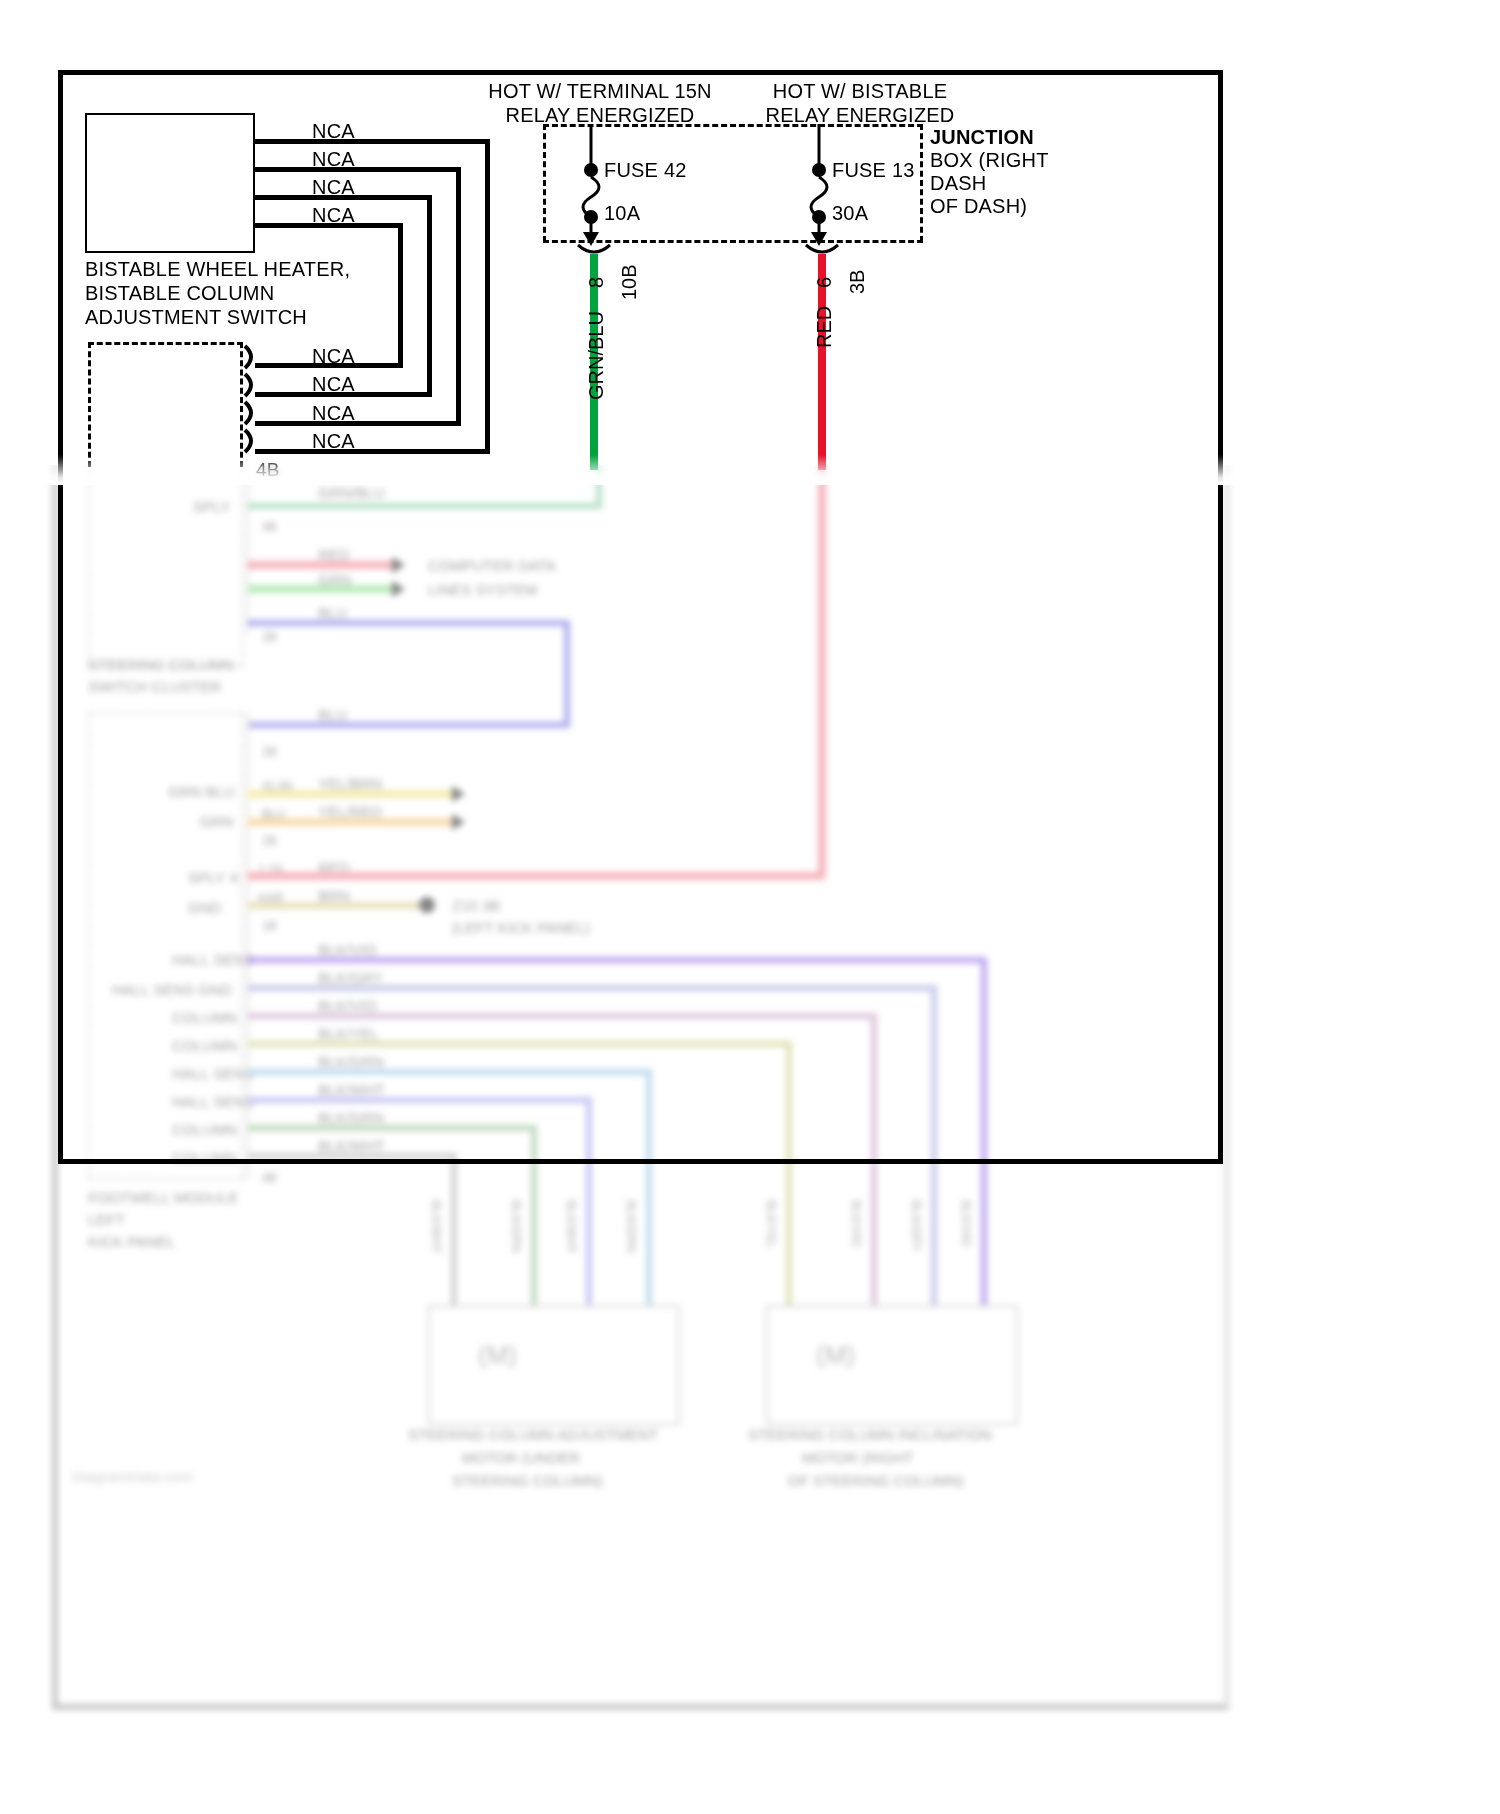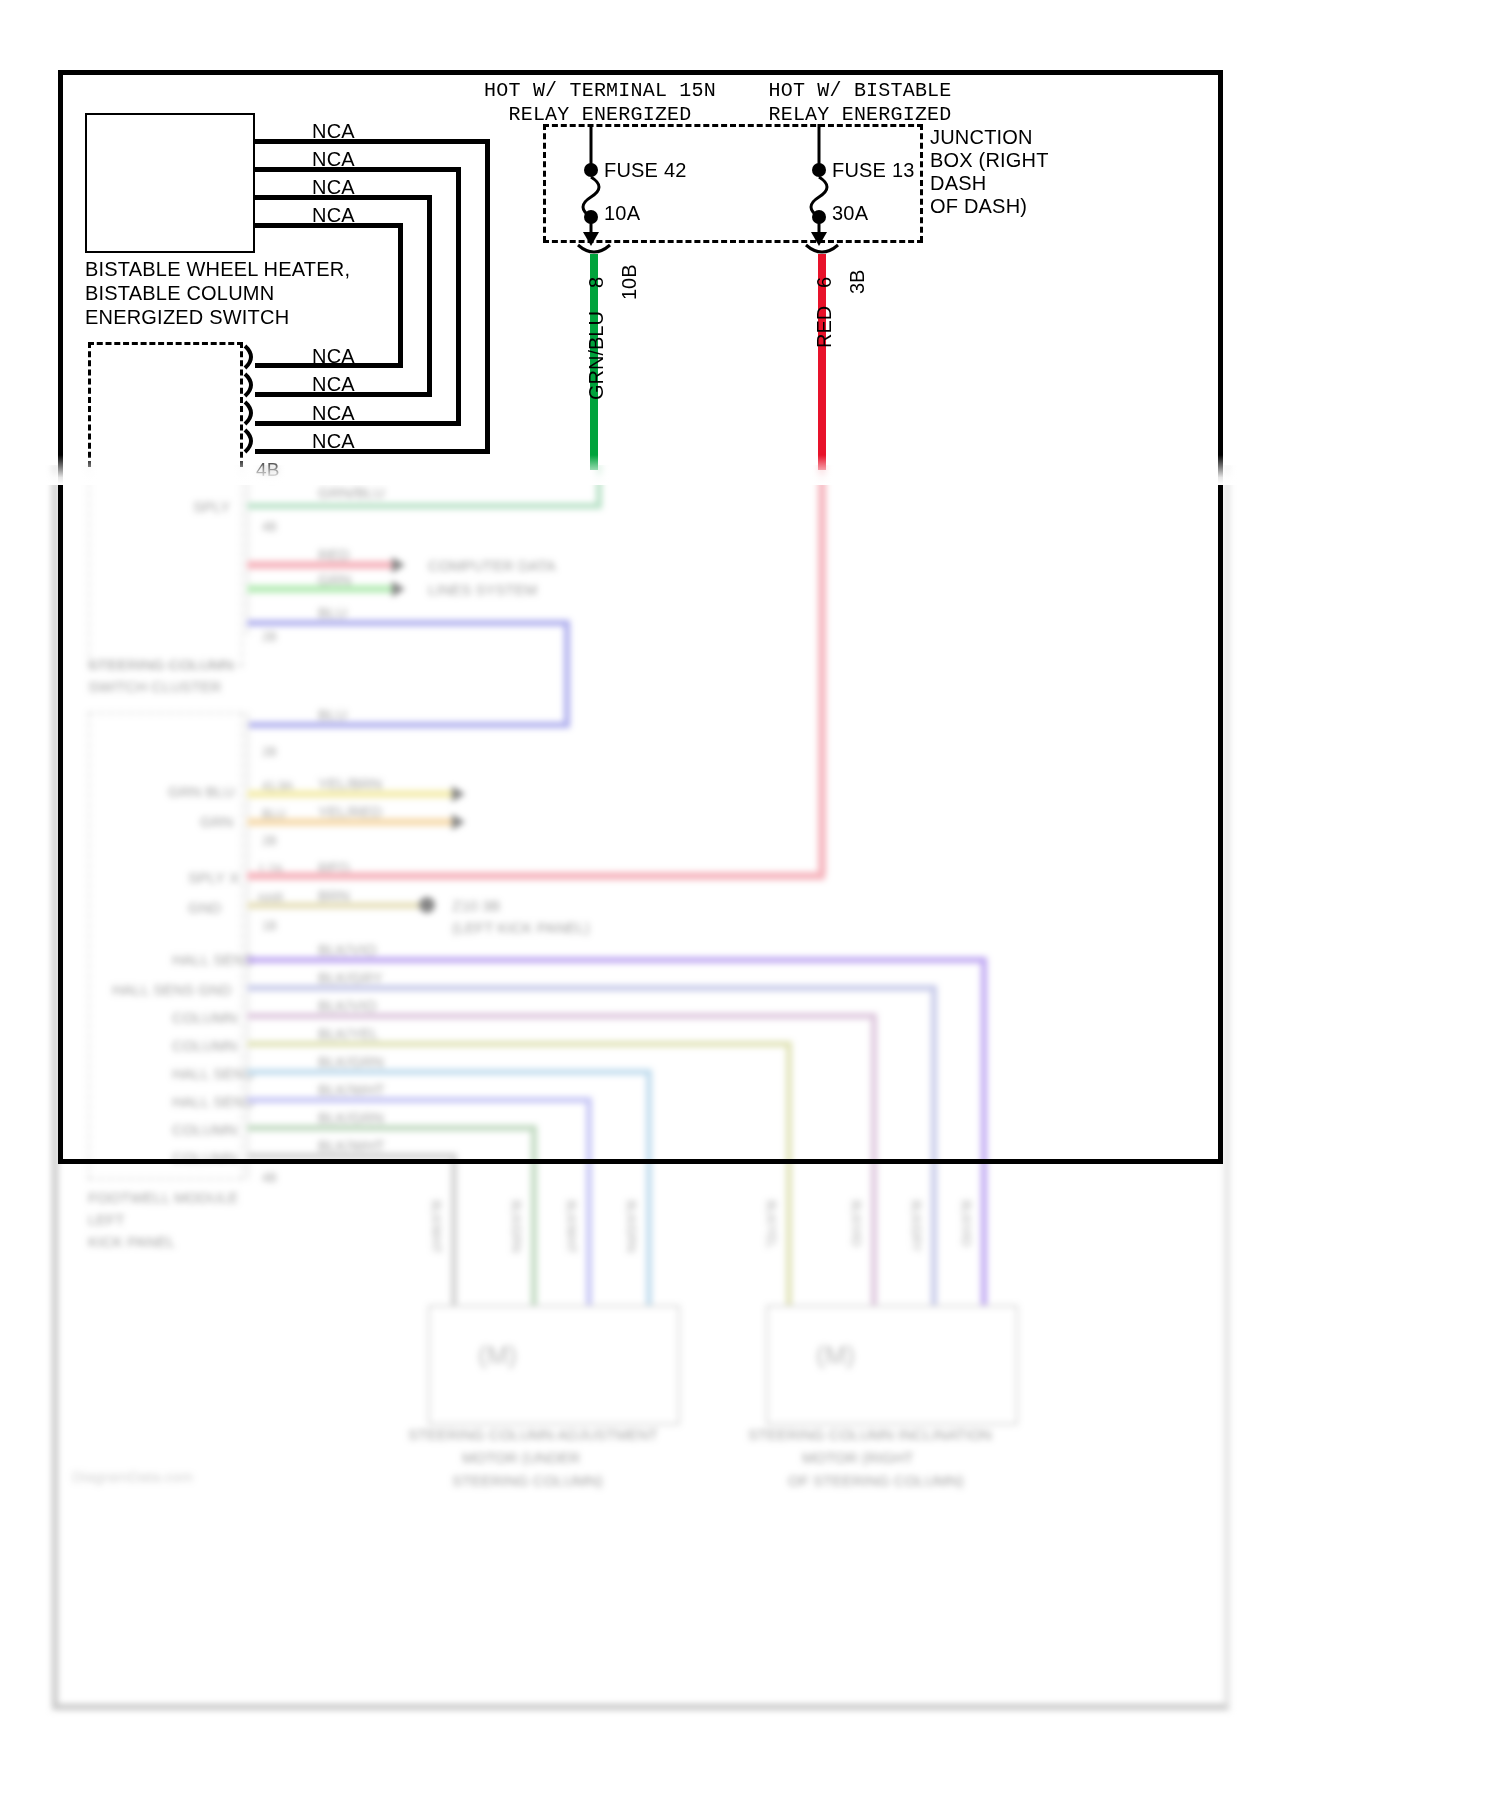--- a/index.html
+++ b/index.html
@@ -7,21 +7,21 @@
        font-family:"Liberation Sans",sans-serif;color:#000;}
 
   .stage{position:absolute;left:0;top:0;width:1500px;height:1814px;}
 
   
   .sheet-border{position:absolute;left:58px;top:70px;width:1165px;height:1094px;
                 border:5px solid #000;box-sizing:border-box;background:transparent;}
 
   .abs{position:absolute;}
   .txt{position:absolute;white-space:pre;font-size:20px;line-height:28px;letter-spacing:.2px;}
-  .txt.c{text-align:center;font-family:Liberation Mono, monospace;}
+  .txt.c{text-align:center;}
 
   .blk{position:absolute;background:#000;}
   .wbox{position:absolute;border:2px solid #000;background:#fff;box-sizing:border-box;}
 
   .dash-h{position:absolute;border-top:3px dashed #000;}
   .dash-v{position:absolute;border-left:3px dashed #000;}
 
   .vert{position:absolute;transform-origin:0 0;white-space:pre;font-size:20px;}
 
   
@@ -183,21 +183,21 @@
       <div class="wm" style="left:72px;top:1468px;">DiagramData.com</div>
     </div>
   </div>
 
   <div class="sheet-border"></div>
 
   <div class="wbox" style="left:85px;top:113px;width:170px;height:140px;"></div>
 
   <div class="txt" style="left:85px;top:255px;">BISTABLE WHEEL HEATER,</div>
   <div class="txt" style="left:85px;top:279px;">BISTABLE COLUMN</div>
-  <div class="txt" style="left:85px;top:303px;">ENERGIZED SWITCH</div>
+  <div class="txt" style="left:85px;top:303px;">ADJUSTMENT SWITCH</div>
 
   <div class="blk" style="left:255px;top:139px;width:235px;height:5px;"></div>
   <div class="blk" style="left:485px;top:139px;width:5px;height:313px;"></div>
   <div class="blk" style="left:255px;top:449px;width:235px;height:5px;"></div>
 
   <div class="blk" style="left:255px;top:167px;width:206px;height:5px;"></div>
   <div class="blk" style="left:456px;top:167px;width:5px;height:257px;"></div>
   <div class="blk" style="left:255px;top:421px;width:206px;height:5px;"></div>
 
   <div class="blk" style="left:255px;top:195px;width:177px;height:5px;"></div>
@@ -232,21 +232,21 @@
   <div class="txt c" style="left:440px;top:101px;width:320px;">RELAY ENERGIZED</div>
 
   <div class="txt c" style="left:700px;top:77px;width:320px;">HOT W/ BISTABLE</div>
   <div class="txt c" style="left:700px;top:101px;width:320px;">RELAY ENERGIZED</div>
 
   <div class="dash-h" style="left:543px;top:124px;width:380px;"></div>
   <div class="dash-h" style="left:543px;top:240px;width:380px;"></div>
   <div class="dash-v" style="left:543px;top:124px;height:118px;"></div>
   <div class="dash-v" style="left:920px;top:124px;height:118px;"></div>
 
-  <div class="txt" style="left:930px;top:123px;">JUNCTION</div>
+  <div class="txt" style="left:930px;top:123px;font-weight:bold;">JUNCTION</div>
   <div class="txt" style="left:930px;top:146px;">BOX (RIGHT</div>
   <div class="txt" style="left:930px;top:169px;">DASH</div>
   <div class="txt" style="left:930px;top:192px;">OF DASH)</div>
 
   <div class="abs" style="left:577px;top:124px;">
     <svg width="46" height="122" viewBox="0 0 46 122">
       <line x1="14" y1="0" x2="14" y2="44" stroke="#000" stroke-width="3"></line>
       <circle cx="14" cy="46" r="7" fill="#000"></circle>
       <path d="M14 53 q16 10 0 20 q-16 10 0 20" fill="none" stroke="#000" stroke-width="3"></path>
       <circle cx="14" cy="93" r="7" fill="#000"></circle>

